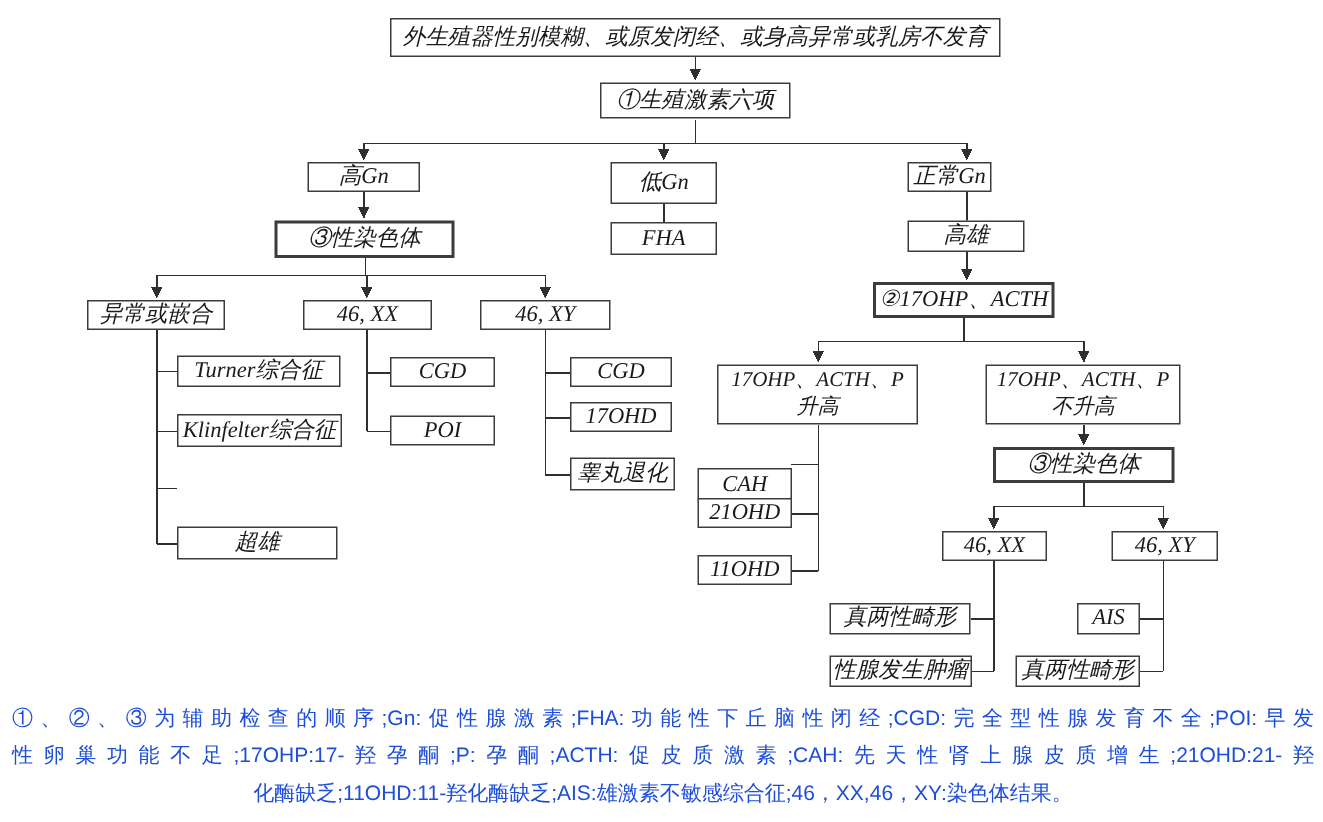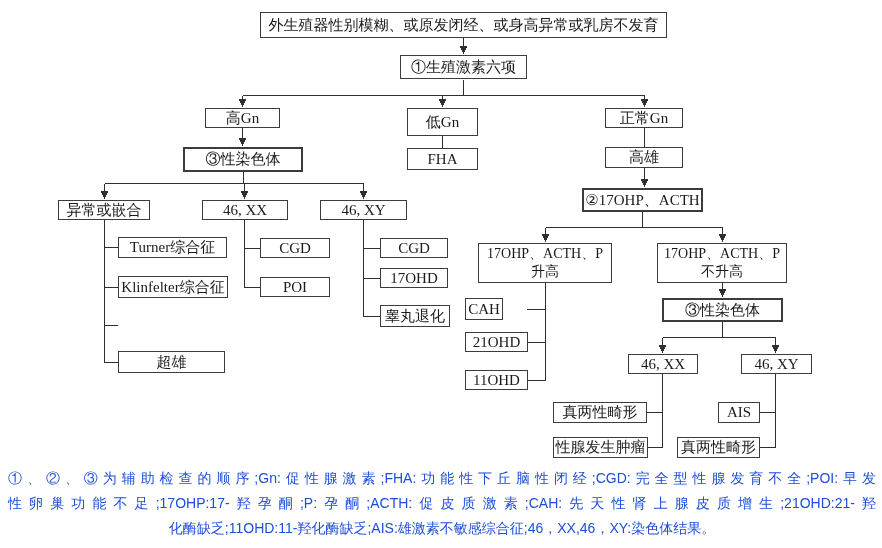--- a/index.html
+++ b/index.html
@@ -5,21 +5,21 @@
   html,body{margin:0;padding:0;background:#ffffff;}
   .canvas{
     position:relative;width:882px;height:548px;background:#ffffff;overflow:hidden;
     font-family:"Liberation Serif","DejaVu Serif",serif;color:#1a1a1a;
   }
   .wires{position:absolute;left:0;top:0;width:882px;height:548px;z-index:1;}
   .node{
     position:absolute;box-sizing:border-box;z-index:2;
     border:1px solid #3c3c3c;background:#ffffff;
     display:flex;align-items:center;justify-content:center;
-    font-size:15px;line-height:1.1;text-align:center;white-space:nowrap;
+    font-size:15px;line-height:1.1;text-align:center;white-space:nowrap;font-style:italic;
   }
   .node.bold{border-width:2px;}
   .node.two-line{flex-direction:column;font-size:14px;line-height:1.3;}
   .legend{
     position:absolute;left:8px;top:466px;width:868px;z-index:2;
     font-size:14px;line-height:25px;color:#1d4ed8;
     font-family:Liberation Sans, sans-serif;
   }
   .legend .jline{text-align:justify;text-align-last:justify;}
   .legend .lline{text-align:center;}
@@ -72,21 +72,21 @@
       <path d="M662.5 337.5 L662.5 352" marker-end="url(#arw)"></path>
       <path d="M775.5 337.5 L775.5 352" marker-end="url(#arw)"></path>
     </g>
   </svg>
 
   <div class="node" style="left:260px;top:12px;width:407px;height:26px">外生殖器性别模糊、或原发闭经、或身高异常或乳房不发育</div>
   <div class="node" style="left:400px;top:55px;width:127px;height:24px">①生殖激素六项</div>
 
   <div class="node" style="left:205px;top:108px;width:75px;height:20px">高Gn</div>
   <div class="node" style="left:407px;top:108px;width:71px;height:28px">低Gn</div>
-  <div class="node" style="left:605px;top:108px;width:78px;height:20px">正常Gn</div>
+  <div class="node" style="left:605px;top:108px;width:56px;height:20px">正常Gn</div>
 
   <div class="node bold" style="left:183px;top:147px;width:120px;height:25px">③性染色体</div>
   <div class="node" style="left:407px;top:148px;width:71px;height:22px">FHA</div>
   <div class="node" style="left:605px;top:147px;width:78px;height:21px">高雄</div>
 
   <div class="node" style="left:58px;top:200px;width:92px;height:20px">异常或嵌合</div>
   <div class="node" style="left:202px;top:200px;width:86px;height:20px">46, XX</div>
   <div class="node" style="left:320px;top:200px;width:87px;height:20px">46, XY</div>
 
   <div class="node" style="left:118px;top:237px;width:109px;height:21px">Turner综合征</div>
@@ -104,21 +104,21 @@
 
   <div class="node two-line" style="left:478px;top:243px;width:134px;height:40px">
     <span>17OHP、ACTH、P</span>
     <span>升高</span>
   </div>
   <div class="node two-line" style="left:657px;top:243px;width:130px;height:40px">
     <span>17OHP、ACTH、P</span>
     <span>不升高</span>
   </div>
 
-  <div class="node" style="left:465px;top:298px;width:38px;height:22px">CAH</div>
+  <div class="node" style="left:465px;top:312px;width:63px;height:22px">CAH</div>
   <div class="node" style="left:465px;top:332px;width:63px;height:20px">21OHD</div>
   <div class="node" style="left:465px;top:370px;width:63px;height:20px">11OHD</div>
 
   <div class="node bold" style="left:662px;top:298px;width:121px;height:24px">③性染色体</div>
 
   <div class="node" style="left:628px;top:354px;width:70px;height:20px">46, XX</div>
   <div class="node" style="left:741px;top:354px;width:71px;height:20px">46, XY</div>
 
   <div class="node" style="left:553px;top:402px;width:94px;height:21px">真两性畸形</div>
   <div class="node" style="left:553px;top:437px;width:95px;height:21px">性腺发生肿瘤</div>

